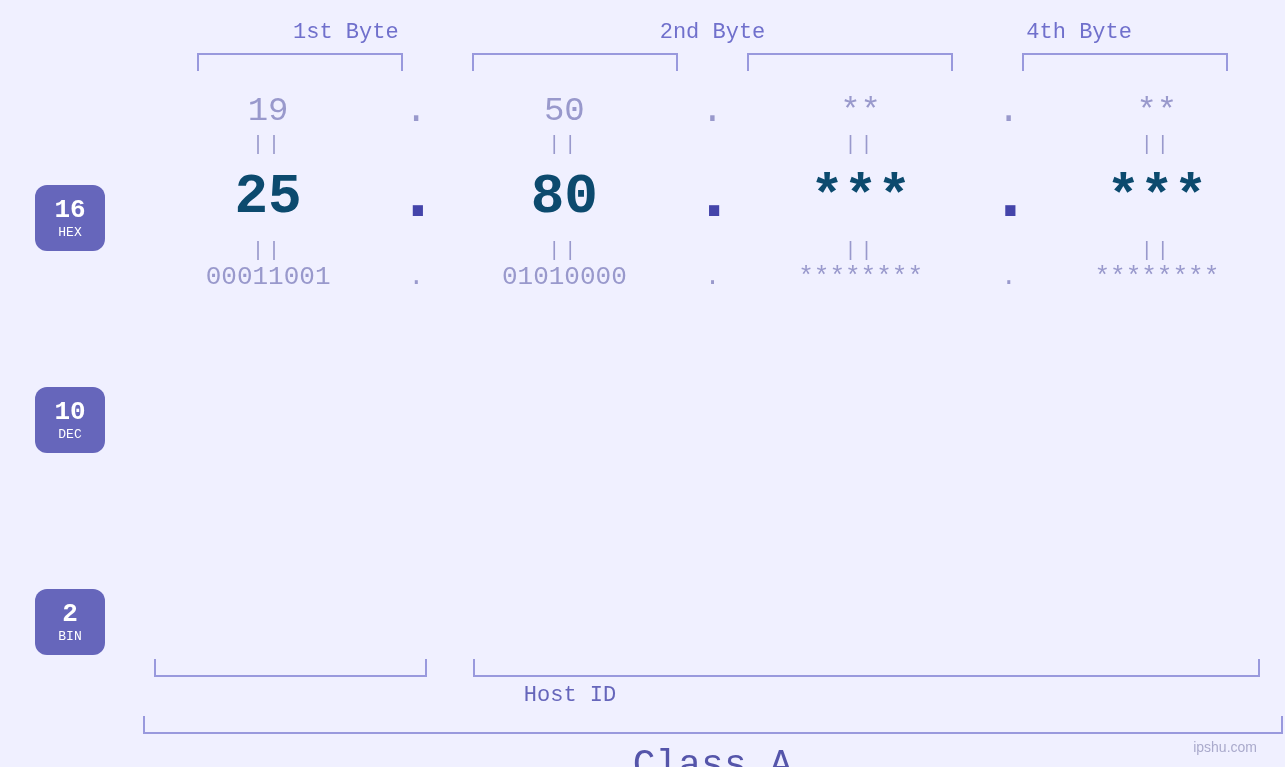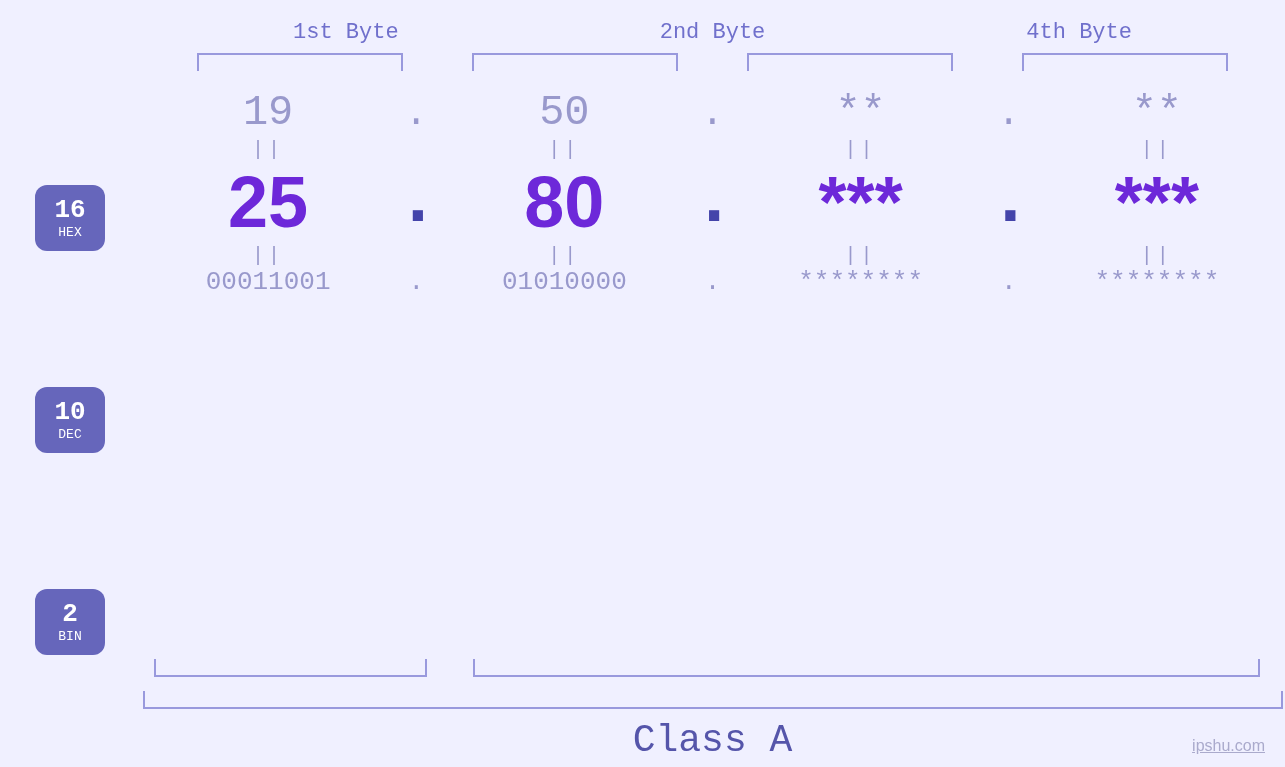--- a/index.html
+++ b/index.html
@@ -122,36 +122,36 @@
     }
 
     .dot-cell {
       width: 40px;
       text-align: center;
     }
 
     
     .hex-value {
       color: #9999cc;
-      font-size: 42px;
+      font-size: 34px;
       font-family: 'Courier New', Courier, monospace;
       padding: 8px 0;
     }
 
     .hex-dot {
       color: #9999cc;
       font-size: 38px;
     }
 
     
     .dec-value {
-      color: #6d28d9;
-      font-size: 72px;
+      color: #0c4a6e;
+      font-size: 56px;
       font-weight: bold;
-      font-family: Liberation Sans, sans-serif;
+      font-family: Liberation Mono, monospace;
       line-height: 1;
     }
 
     .dec-dot {
       color: #4444aa;
       font-size: 72px;
       font-weight: bold;
     }
 
     
@@ -184,25 +184,24 @@
     }
 
     .equals-dot-cell {
       width: 40px;
     }
 
     
     .watermark {
       position: absolute;
       bottom: 12px;
-      right: 20px;
+      right: 28px;
       color: #aaaacc;
-      font-size: 16px;
+      font-size: 14px;
       font-family: Arial, sans-serif;
-      text-decoration: underline;
     }
   </style>
 </head>
 <body>
 
 <div class="container">
 
   <div class="byte-headers">
     <div class="byte-header">1st Byte</div>
     <div class="byte-header">2nd Byte</div>
@@ -345,20 +344,21 @@
 
     <div style="display: flex; width: 100%; position: relative;">
 
       <div style="width: 24%; margin-left: 1%; height: 18px; border-bottom: 2px solid #9999dd; border-left: 2px solid #9999dd; border-right: 2px solid #9999dd;"></div>
       <div style="width: 4%;"></div>
 
       <div style="width: 69%; margin-right: 2%; height: 18px; border-bottom: 2px solid #9999dd; border-left: 2px solid #9999dd; border-right: 2px solid #9999dd;"></div>
     </div>
 
     <div style="display: flex; width: 100%; margin-top: 6px;">
+      <div style="width: 75%; text-align: center; color: #6666bb; font-size: 22px; font-family: 'Courier New', Courier, monospace;">Host ID</div>
     </div>
 
     <div style="width: 100%; height: 18px; border-bottom: 2px solid #9999dd; border-left: 2px solid #9999dd; border-right: 2px solid #9999dd; margin-top: 8px;"></div>
 
     <div style="text-align: center; margin-top: 10px;">
       <span style="color: #5555aa; font-size: 38px; font-family: 'Courier New', Courier, monospace;">Class A</span>
     </div>
 
   </div>
 

